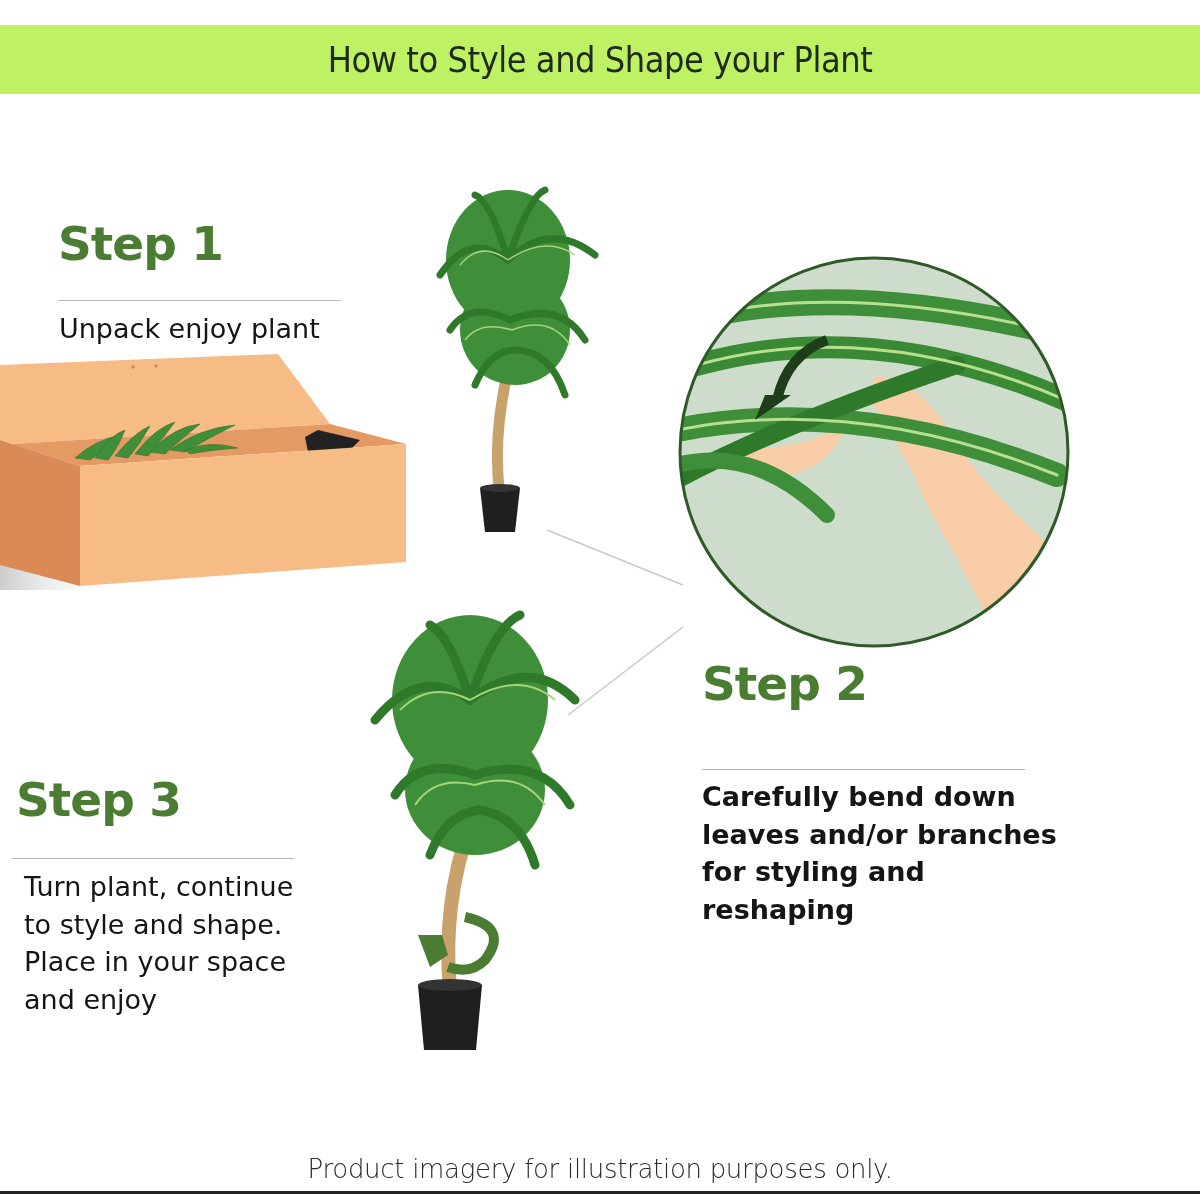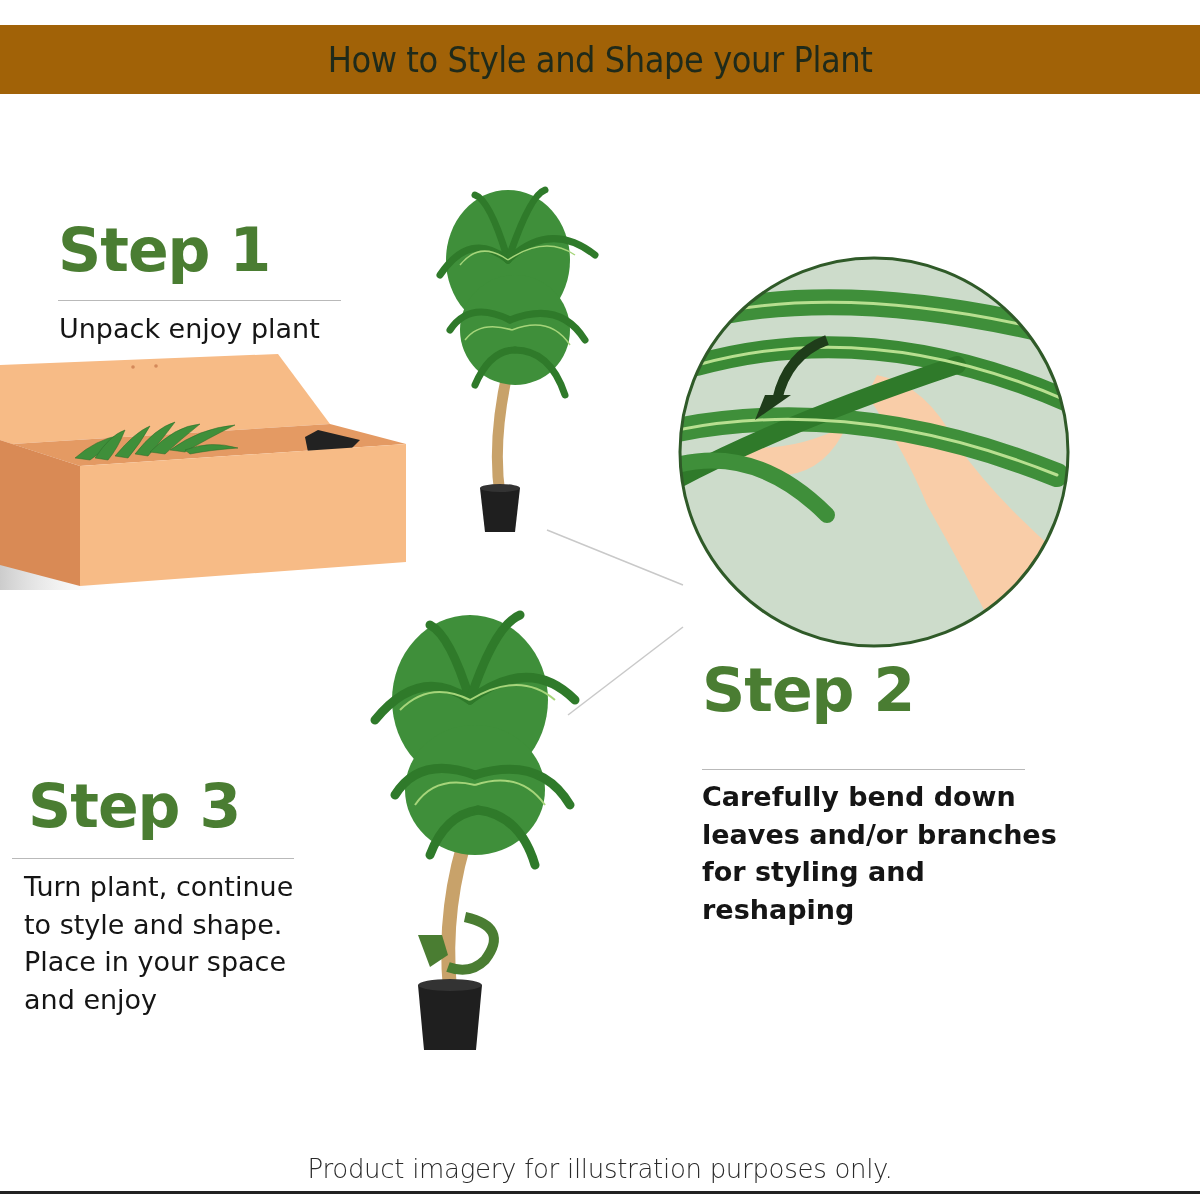--- a/index.html
+++ b/index.html
@@ -3,31 +3,31 @@
 <meta charset="utf-8">
 <style>
   html, body { margin: 0; padding: 0; }
   body {
     width: 1200px; height: 1194px; position: relative; overflow: hidden;
     background: #ffffff;
     font-family: "Liberation Sans", "DejaVu Sans", sans-serif;
   }
   .banner {
     position: absolute; left: 0; top: 25px; width: 1200px; height: 69px;
-    background: #a16207;
+    background: #bef264;
     display: flex; align-items: center; justify-content: center;
   }
   .banner-title {
     font-family: "DejaVu Sans", sans-serif;
     font-size: 35px; color: #1f2a1a; letter-spacing: -0.5px;
     transform: scaleX(0.92);
   }
   .step-title {
     position: absolute; font-family: "DejaVu Sans", sans-serif; font-weight: bold;
-    font-size: 60px; color: #4a7d32; letter-spacing: -1px; line-height: 1;
+    font-size: 47px; color: #4a7d32; letter-spacing: -1px; line-height: 1;
   }
   .rule { position: absolute; height: 1px; background: #b9b9b9; }
   .step-desc {
     position: absolute; font-family: "DejaVu Sans", sans-serif;
     font-size: 27px; color: #151515; line-height: 37.5px; white-space: pre-line;
   }
   .footer {
     position: absolute; left: 0; width: 1200px; top: 1154px; text-align: center;
     font-family: "DejaVu Sans", sans-serif; font-size: 26px; color: #2a2a2a;
     font-weight: 300; letter-spacing: -0.3px;
@@ -164,21 +164,21 @@
     <path d="M105,180 Q150,165 175,200"></path>
       <path d="M105,180 Q65,170 45,200"></path>
   </g>
 
   <path d="M95,312 Q140,322 115,355 Q100,370 78,362" stroke="#4a7d32" stroke-width="10" fill="none"></path>
   <polygon points="48,330 72,330 78,350 60,362" fill="#4a7d32"></polygon>
   <polygon points="48,380 112,380 106,445 54,445" fill="#1f1f1f"></polygon>
   <ellipse cx="80" cy="380" rx="32" ry="6" fill="#333"></ellipse>
 </svg>
 
-<div class="step-title" style="left:28px; top:776px;">Step 3</div>
+<div class="step-title" style="left:16px; top:776px;">Step 3</div>
 <div class="rule" style="left:12px; top:858px; width:282px;"></div>
 <div class="step-desc" style="left:24px; top:868px;">Turn plant, continue
 to style and shape.
 Place in your space
 and enjoy</div>
 
 <div class="footer">Product imagery for illustration purposes only.</div>
 <div class="bottom-line"></div>
 
 </body></html>

